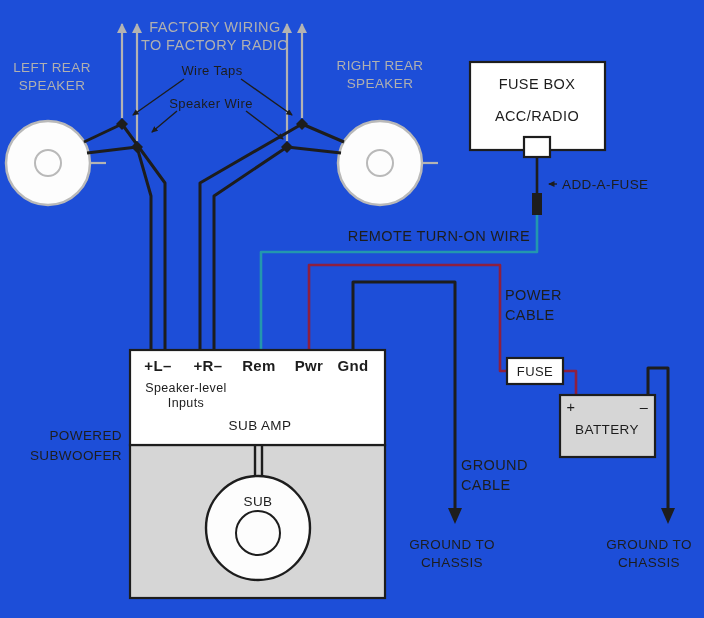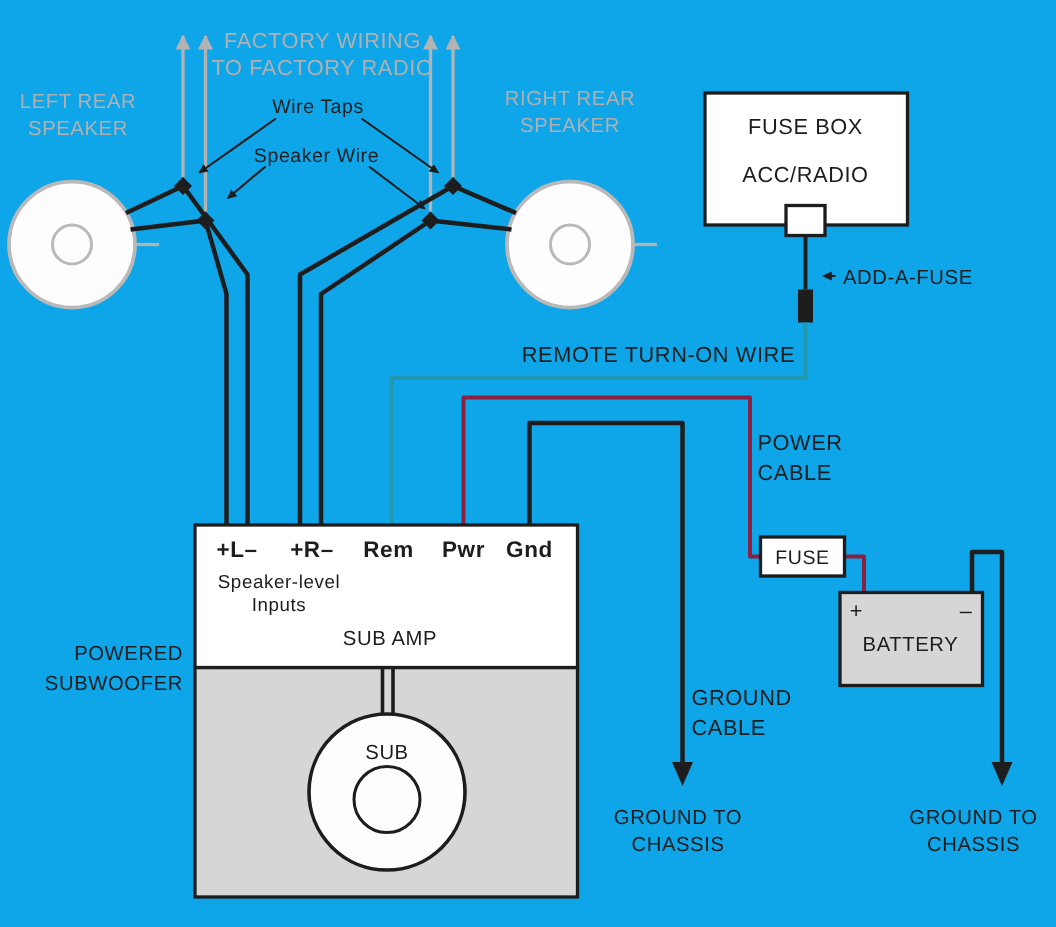--- a/index.html
+++ b/index.html
@@ -1,20 +1,20 @@
 <!DOCTYPE html>
 <html><head>
 <meta charset="utf-8">
 <style>
   html, body { margin: 0; padding: 0; background: #ffffff; }
   .stage {
     position: relative;
     width: 704px;
     height: 618px;
-    background: #0ea5e9;
+    background: #1d4ed8;
     font-family: "Liberation Sans", sans-serif;
     overflow: hidden;
   }
   svg text {
     font-family: "Liberation Sans", sans-serif;
     fill: #1d1d1d;
     letter-spacing: 0.4px;
   }
   .mid  { text-anchor: middle; }
   .endA { text-anchor: end; }

